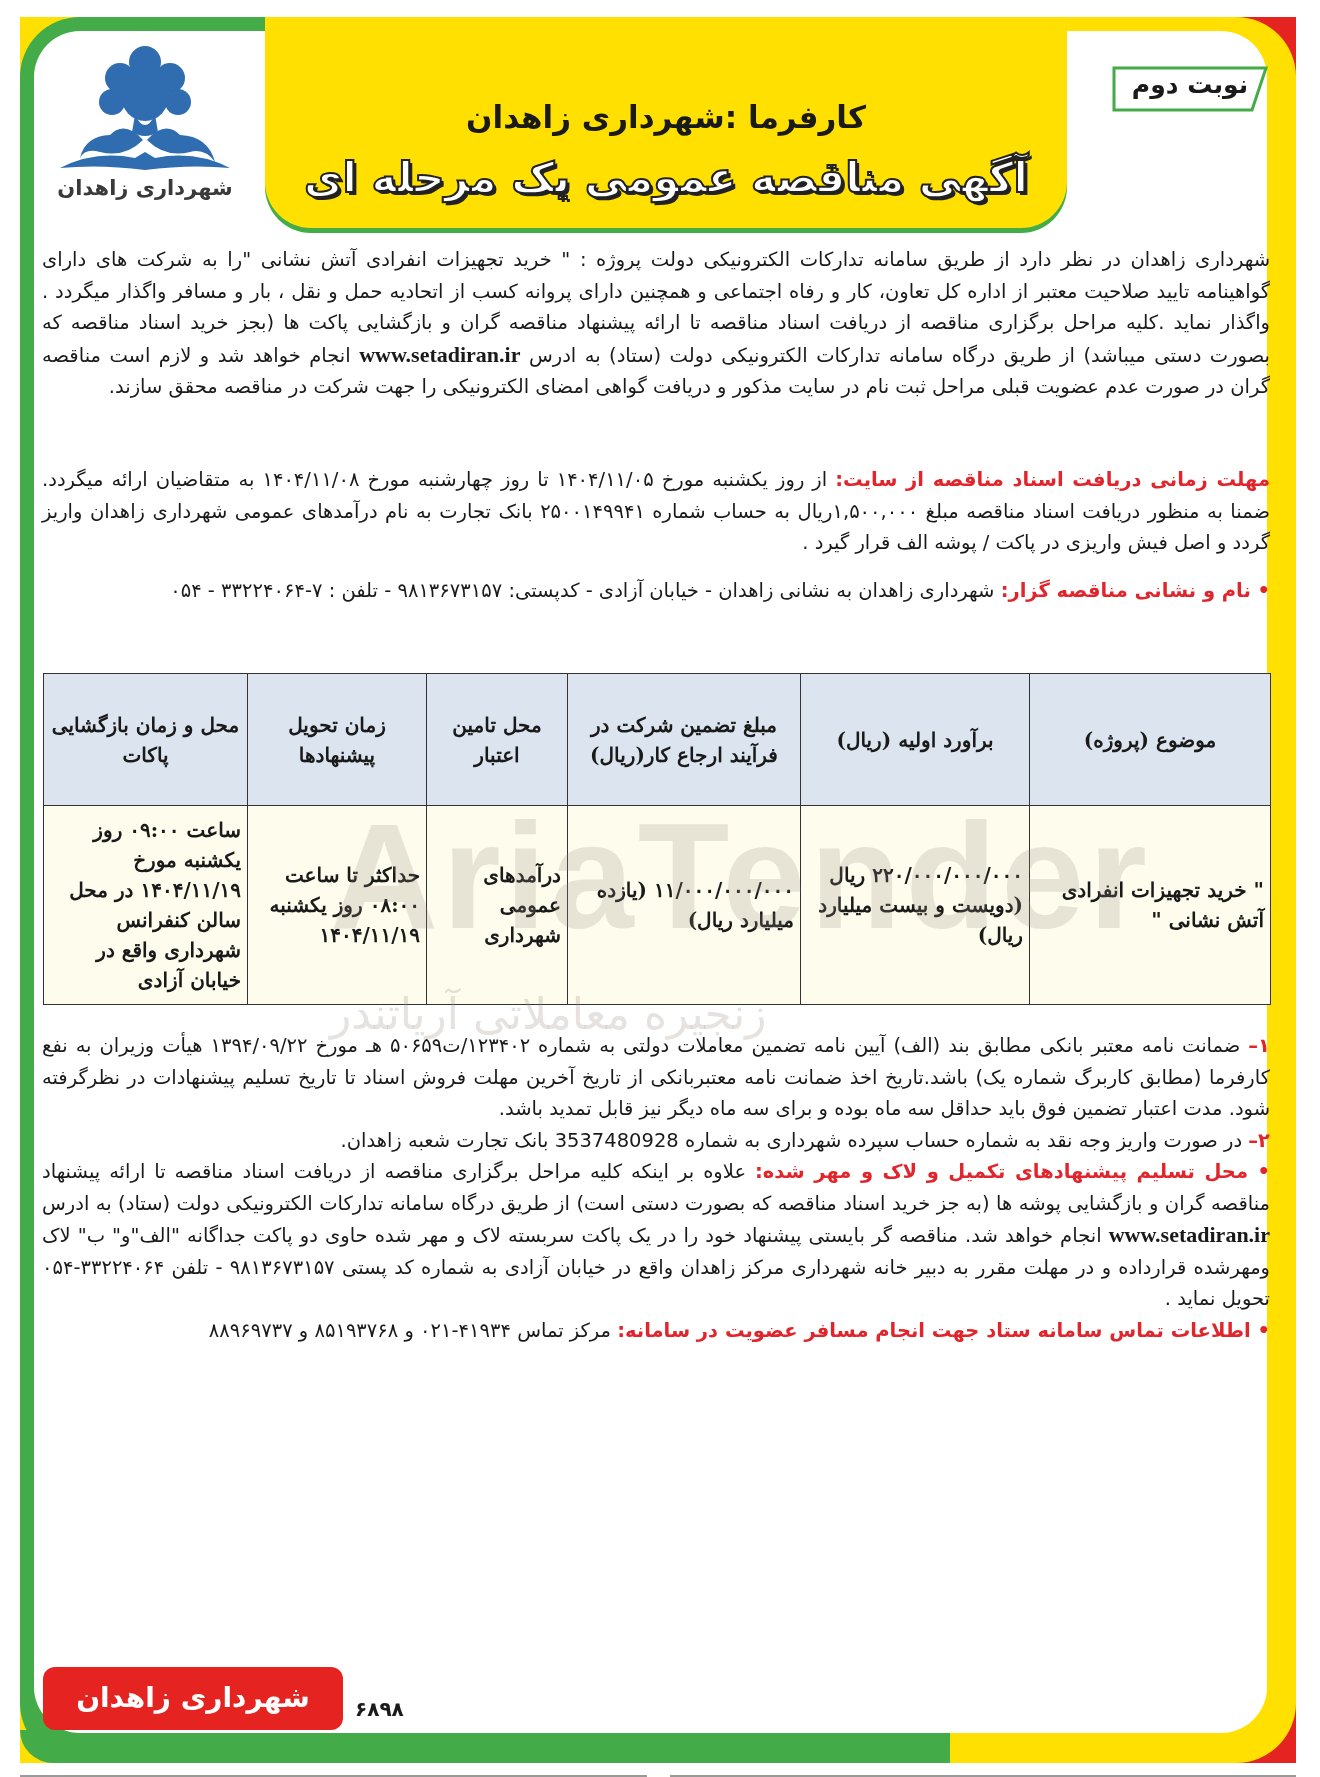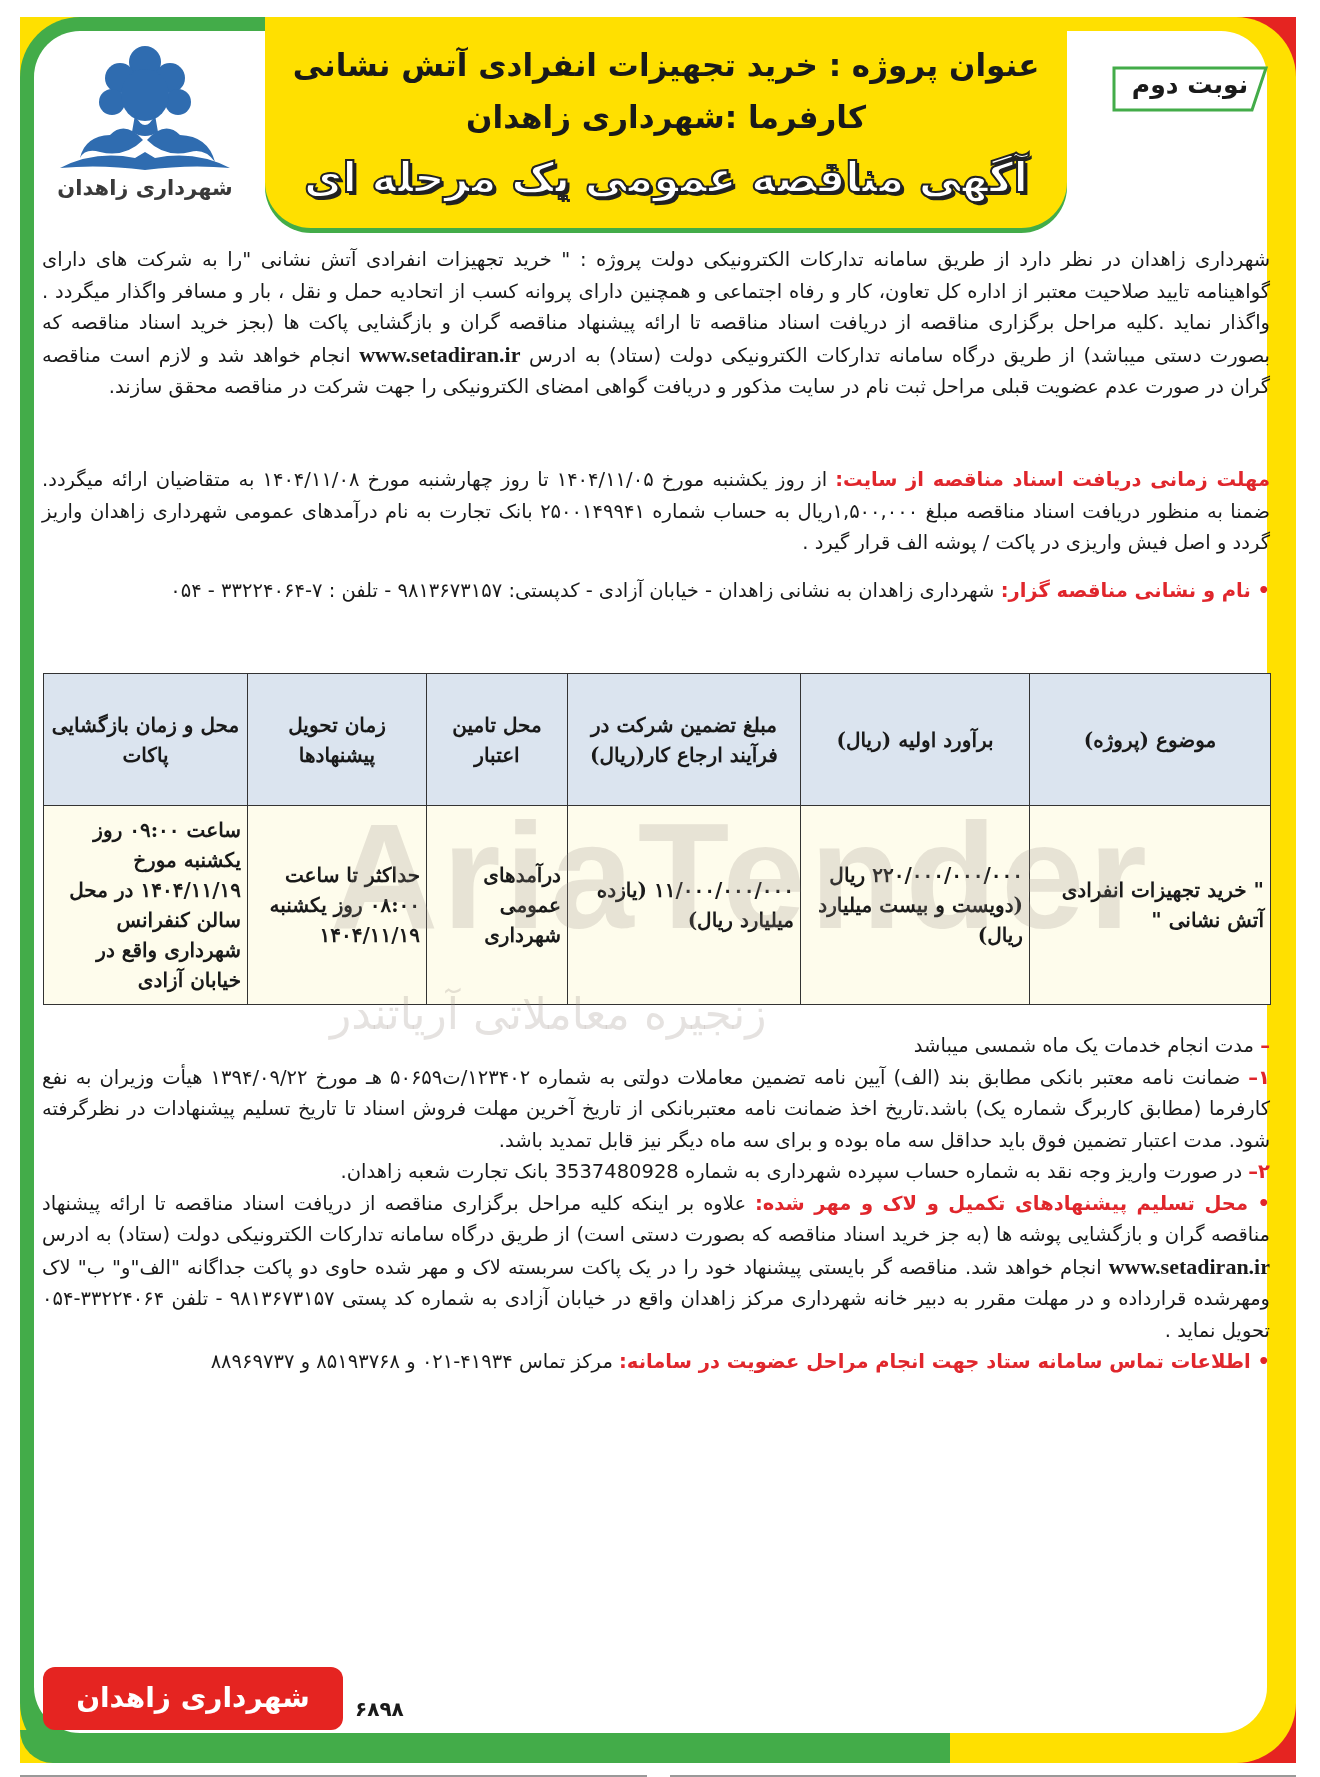--- a/index.html
+++ b/index.html
@@ -55,21 +55,20 @@
       <path d="M70 95 Q85 80 103 100 Q85 118 60 112 Q45 108 40 118 Q45 96 70 95 Z"></path>
       <path d="M140 95 Q125 80 107 100 Q125 118 150 112 Q165 108 175 122 Q168 96 140 95 Z"></path>
       <path d="M20 128 Q55 110 95 118 L105 112 L115 118 Q155 110 190 128 Q150 124 105 130 Q60 124 20 128 Z"></path>
     </g>
   </svg>
   <div class="logo-caption">شهرداری زاهدان</div>
 </div>
 
 <div class="yellow-notch"></div>
 <div class="title-box">
-  <div class="title-line t1">عنوان پروژه : خرید تجهیزات انفرادی آتش نشانی</div>
   <div class="title-line t3">آگهی مناقصه عمومی یک مرحله ای</div>
   <div class="title-line t2">کارفرما :شهرداری زاهدان</div>
 </div>
 
 <div class="badge">
   <svg width="156" height="46" viewBox="0 0 156 46">
     <polygon points="2,2 154,2 140,44 2,44" fill="#fff" stroke="#43ac49" stroke-width="3"></polygon>
   </svg>
   <div class="badge-text">نوبت دوم</div>
 </div>
@@ -110,39 +109,35 @@
       <td>حداکثر تا ساعت ۰۸:۰۰ روز یکشنبه ۱۴۰۴/۱۱/۱۹</td>
       <td>ساعت ۰۹:۰۰ روز یکشنبه مورخ ۱۴۰۴/۱۱/۱۹ در محل سالن کنفرانس شهرداری واقع در خیابان آزادی</td>
     </tr>
   </tbody>
 </table>
 <div class="watermark">AriaTender</div>
 <div class="watermark-sub">زنجیره معاملاتی آریاتندر</div>
 
 <div class="body-text" style="top:1030px;">
   <div>
-    <span class="red">–</span>
-    <span>مدت انجام خدمات یک ماه شمسی میباشد</span>
-  </div>
-  <div>
     <span class="red">۱–</span>
     <span>ضمانت نامه معتبر بانکی مطابق بند (الف) آیین نامه تضمین معاملات دولتی به شماره ۱۲۳۴۰۲/ت۵۰۶۵۹ هـ مورخ ۱۳۹۴/۰۹/۲۲ هیأت وزیران به نفع کارفرما (مطابق کاربرگ شماره یک) باشد.تاریخ اخذ ضمانت نامه معتبربانکی از تاریخ آخرین مهلت فروش اسناد تا تاریخ تسلیم پیشنهادات در نظرگرفته شود. مدت اعتبار تضمین فوق باید حداقل سه ماه بوده و برای سه ماه دیگر نیز قابل تمدید باشد.</span>
   </div>
   <div>
     <span class="red">۲–</span>
     <span>در صورت واریز وجه نقد به شماره حساب سپرده شهرداری به شماره 3537480928 بانک تجارت شعبه زاهدان.</span>
   </div>
   <div>
     <span class="red">• محل تسلیم پیشنهادهای تکمیل و لاک و مهر شده:</span>
     <span>علاوه بر اینکه کلیه مراحل برگزاری مناقصه از دریافت اسناد مناقصه تا ارائه پیشنهاد مناقصه گران و بازگشایی پوشه ها (به جز خرید اسناد مناقصه که بصورت دستی است) از طریق درگاه سامانه تدارکات الکترونیکی دولت (ستاد) به ادرس</span>
     <span class="latin">www.setadiran.ir</span>
     <span>انجام خواهد شد. مناقصه گر بایستی پیشنهاد خود را در یک پاکت سربسته لاک و مهر شده حاوی دو پاکت جداگانه "الف"و" ب" لاک ومهرشده قرارداده و در مهلت مقرر به دبیر خانه شهرداری مرکز زاهدان واقع در خیابان آزادی به شماره کد پستی ۹۸۱۳۶۷۳۱۵۷ - تلفن ۳۳۲۲۴۰۶۴-۰۵۴ تحویل نماید .</span>
   </div>
   <div>
-    <span class="red">• اطلاعات تماس سامانه ستاد جهت انجام مراحل عضویت در سامانه:</span>
+    <span class="red">• اطلاعات تماس سامانه ستاد جهت انجام مسافر عضویت در سامانه:</span>
     <span>مرکز تماس ۴۱۹۳۴-۰۲۱ و ۸۵۱۹۳۷۶۸ و ۸۸۹۶۹۷۳۷</span>
   </div>
 </div>
 
 <div class="footer-btn">شهرداری زاهدان</div>
 <div class="ad-number">۶۸۹۸</div>
 
 <div class="bottom-bar" style="left:20px;width:627px;"></div>
 <div class="bottom-bar" style="left:670px;width:626px;"></div>
 

